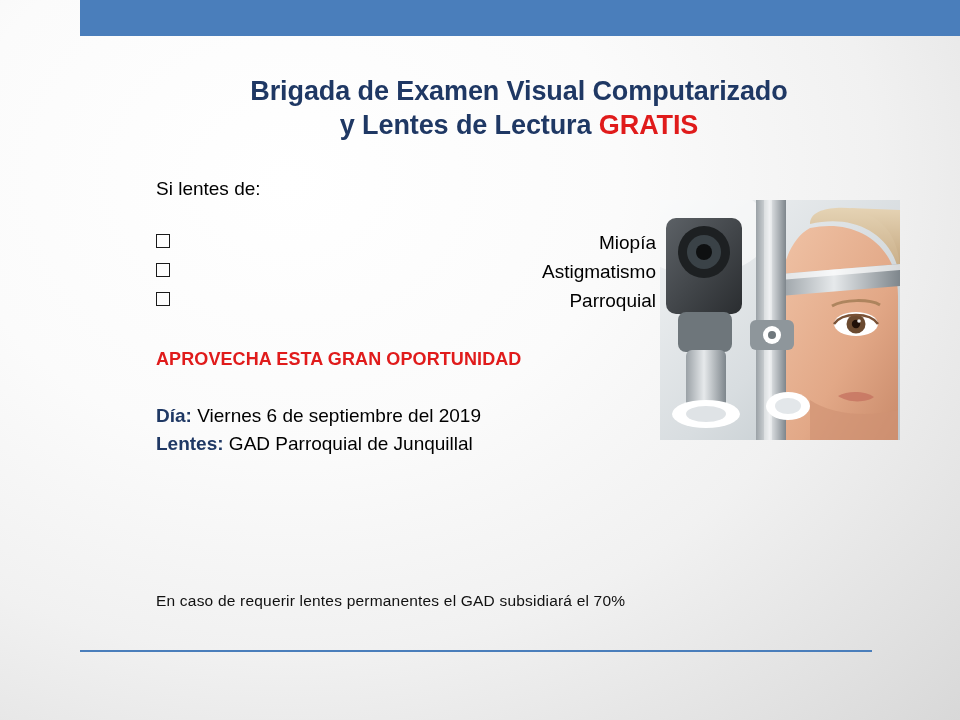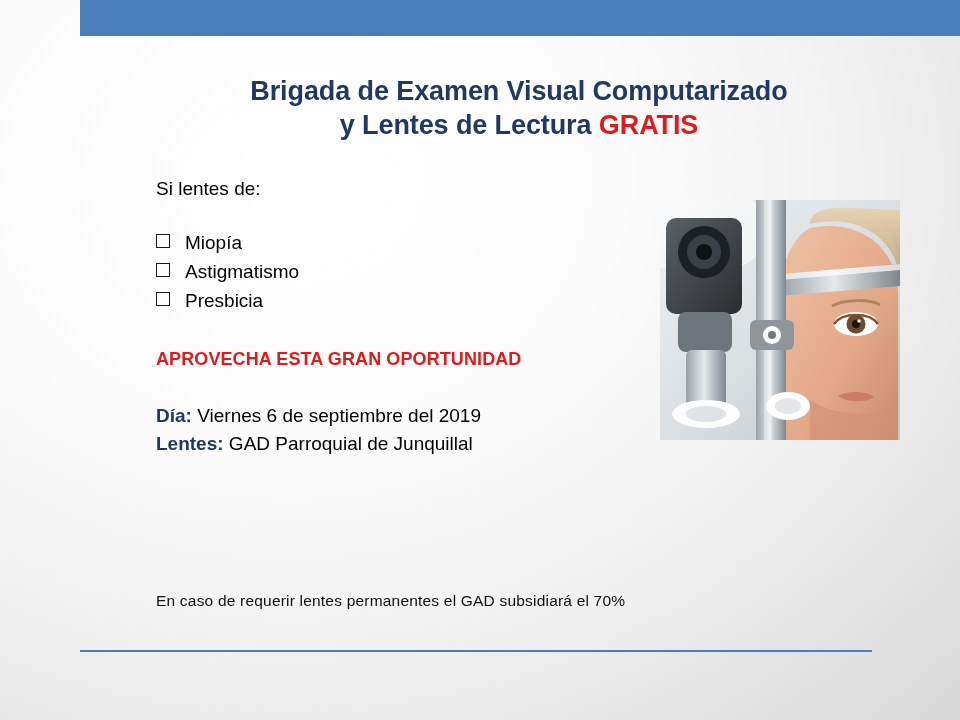--- a/index.html
+++ b/index.html
@@ -61,20 +61,21 @@
     margin: 0 0 34px 0;
     padding: 0;
     list-style: none;
   }
   .cond-item {
     font-size: 19px;
     line-height: 29px;
     color: #000;
     display: flex;
     align-items: baseline;
+    justify-content: space-between;
   }
   .box-icon {
     display: inline-block;
     width: 12px;
     height: 12px;
     border: 1.6px solid #1a1a1a;
     margin-right: 15px;
     flex: 0 0 auto;
     position: relative;
     top: -1px;
@@ -149,21 +150,21 @@
       <li class="cond-item">
         <span class="box-icon"></span>
         <span>Miopía</span>
       </li>
       <li class="cond-item">
         <span class="box-icon"></span>
         <span>Astigmatismo</span>
       </li>
       <li class="cond-item">
         <span class="box-icon"></span>
-        <span>Presbicia</span>
+        <span>Parroquial</span>
       </li>
     </ul>
 
     <p class="opportunity">APROVECHA ESTA GRAN OPORTUNIDAD</p>
 
     <div class="details">
       <div>
         <span class="lbl">Día:</span>
         <span>Viernes 6 de septiembre del 2019</span>
       </div>

